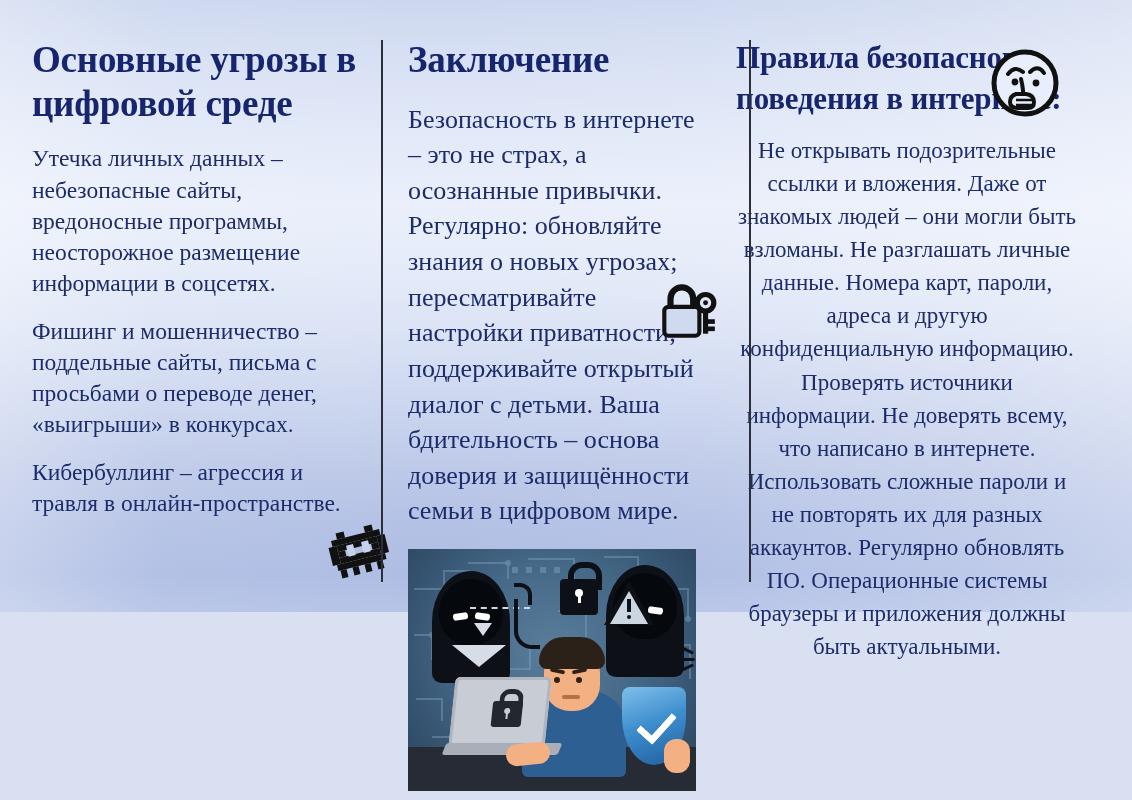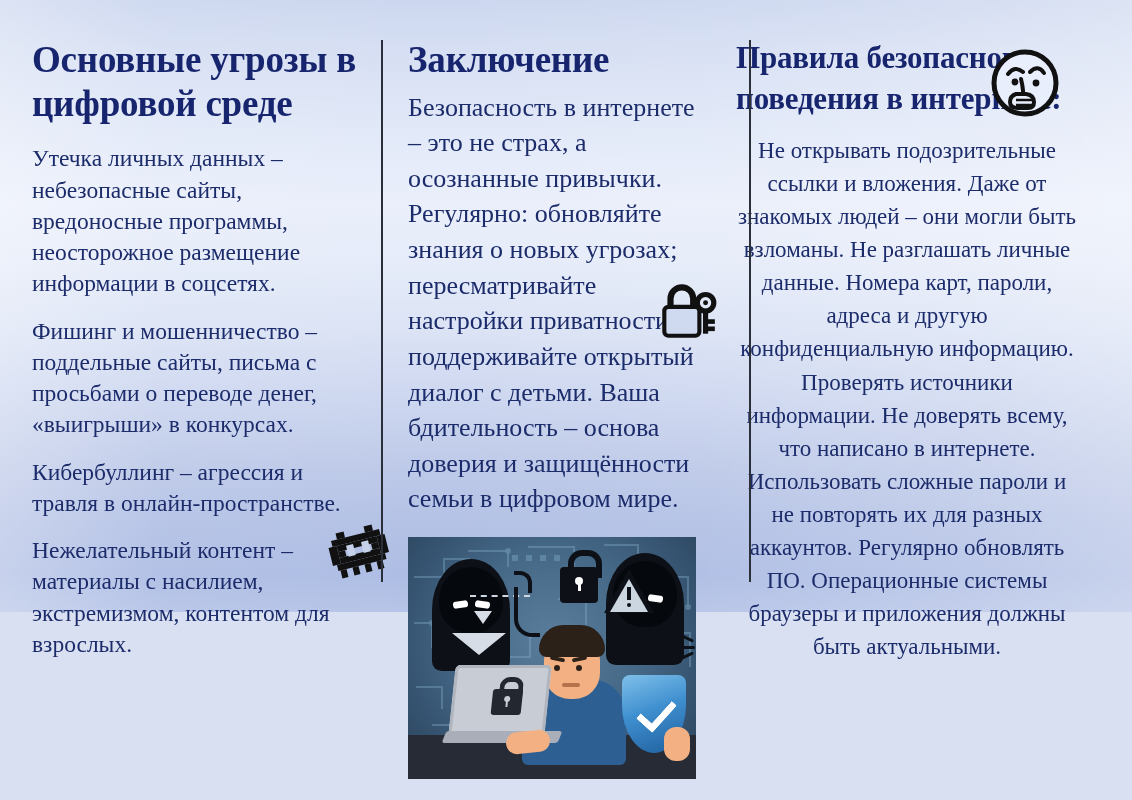--- a/index.html
+++ b/index.html
@@ -78,21 +78,21 @@
   .divider.d2 { left: 749px; }
 
   h1.heading {
     margin: 0 0 18px 0;
     font-size: 37px;
     line-height: 1.18;
     font-weight: bold;
     color: #17256e;
     letter-spacing: -0.2px;
   }
-  h1.heading.mid { font-size: 37px; margin-bottom: 8px; }
+  h1.heading.mid { font-size: 37px; margin-bottom: 20px; }
   h1.heading.right { font-size: 31px; line-height: 1.32; margin-bottom: 14px; }
 
   p.body {
     margin: 0 0 16px 0;
     font-size: 23.5px;
     line-height: 1.33;
     color: #1c2c6b;
   }
   .col-mid p.body { font-size: 26px; line-height: 1.37; margin-bottom: 4px; }
   .col-right p.body { font-size: 23px; line-height: 1.44; margin-bottom: 8px; text-align: center; }
@@ -470,21 +470,20 @@
   <div class="divider d1"></div>
   <div class="divider d2"></div>
 
   <div class="columns">
 
     <div class="col col-left">
       <h1 class="heading">Основные угрозы в цифровой среде</h1>
       <p class="body">Утечка личных данных – небезопасные сайты, вредоносные программы, неосторожное размещение информации в соцсетях.</p>
       <p class="body">Фишинг и мошенничество – поддельные сайты, письма с просьбами о переводе денег, «выигрыши» в конкурсах.</p>
       <p class="body">Кибербуллинг – агрессия и травля в онлайн-пространстве.</p>
-      <p class="body">Нежелательный контент – материалы с насилием, экстремизмом, контентом для взрослых.</p>
 
       <div class="icon-pixel-virus">
         <svg viewBox="0 0 64 64" width="66" height="66" aria-hidden="true">
           <g fill="#111111">
             <rect x="14" y="10" width="8" height="6"></rect>
             <rect x="42" y="10" width="8" height="6"></rect>
             <rect x="8" y="16" width="48" height="6"></rect>
             <rect x="4" y="22" width="8" height="18"></rect>
             <rect x="52" y="22" width="8" height="18"></rect>
             <rect x="12" y="22" width="40" height="6"></rect>

